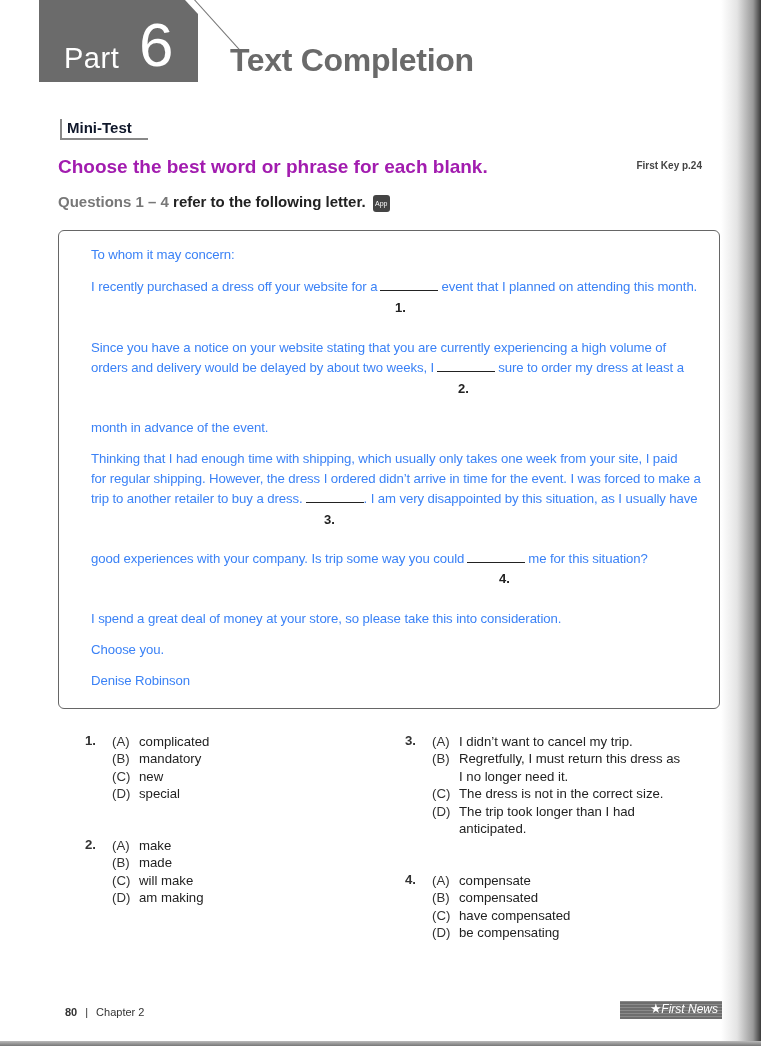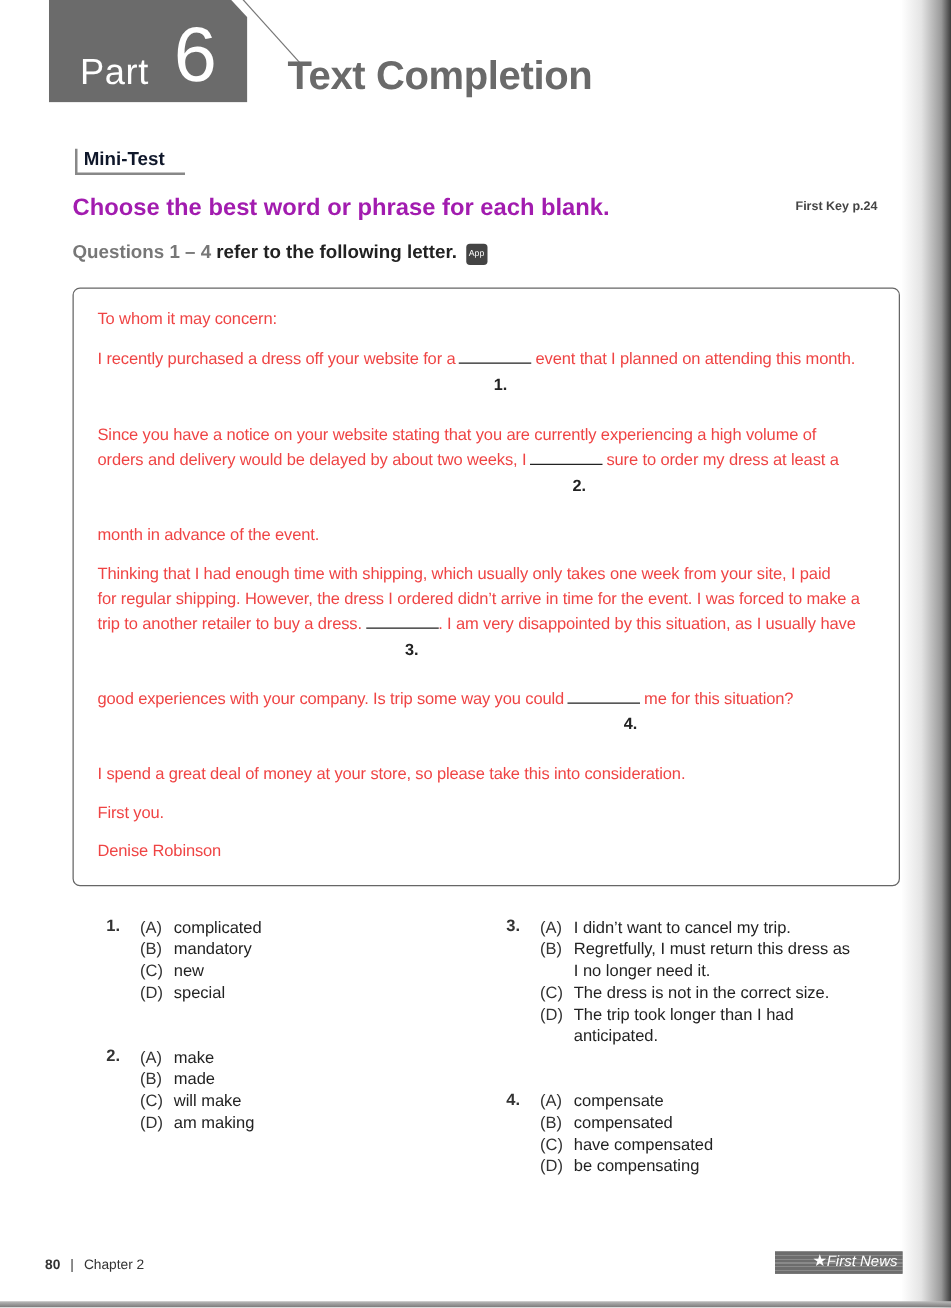--- a/index.html
+++ b/index.html
@@ -25,32 +25,32 @@
   .instruction { position: absolute; left: 58px; top: 156px; font-size: 19px; font-weight: bold; color: #a21caf; }
   .answer-key { position: absolute; right: 59px; top: 160px; font-size: 10px; font-weight: bold; color: #444; }
 
   .questions-ref { position: absolute; left: 58px; top: 193px; font-size: 15px; font-weight: bold; color: #222; }
   .questions-ref .gray { color: #777; }
   .app-badge { display: inline-block; width: 17px; height: 17px; background: #444; color: #fff; font-size: 7px;
     border-radius: 3px; text-align: center; line-height: 17px; vertical-align: 1px; margin-left: 3px; font-weight: normal; }
 
   .letter-box { position: absolute; left: 58px; top: 230px; width: 662px; height: 479px;
     border: 1.5px solid #666; border-radius: 6px; }
-  .letter-box .line { position: absolute; left: 19px; font-size: 13.2px; color: #ef4444; white-space: nowrap; letter-spacing: -0.1px; }
+  .letter-box .line { position: absolute; left: 32px; font-size: 13.2px; color: #3b82f6; white-space: nowrap; letter-spacing: -0.1px; }
   .blank { display: inline-block; width: 58px; border-bottom: 1px solid #222; height: 10px; margin: 0 3px; }
   .blank-num { position: absolute; font-size: 13px; font-weight: bold; color: #222; }
 
   .q { position: absolute; font-size: 13.2px; color: #222; }
   .q .qnum { position: absolute; left: 0; top: 0; font-weight: bold; color: #333; }
   .q .opt { position: relative; padding-left: 27px; line-height: 17.4px; }
   .q .opt .letter { position: absolute; left: 0; top: 0; color: #333; }
   .q .opts { margin-left: 27px; }
 
   .footer-page { position: absolute; left: 36px; top: 1006px; font-size: 11px; color: #333; }
-  .footer-page b { font-weight: bold; }
+  .footer-page b { font-weight: bold; margin-left: 29px; }
   .footer-page .sep { margin: 0 8px; }
   .logo { position: absolute; left: 620px; top: 1001px; width: 102px; height: 18px; background: #777;
     background-image: repeating-linear-gradient(to bottom, #8a8a8a 0 1px, #6d6d6d 1px 3px); }
   .logo-text { position: absolute; right: 4px; top: 1px; color: #fff; font-family: Liberation Sans, sans-serif;
     font-style: italic; font-size: 12px; }
   .logo-star { position: absolute; left: 30px; top: 0px; color: #fff; font-size: 13px; }
 </style>
 </head>
 <body>
 
@@ -94,21 +94,21 @@
   </div>
   <div class="line" style="top:240px">for regular shipping. However, the dress I ordered didn’t arrive in time for the event. I was forced to make a</div>
   <div class="blank-num" style="left:265px; top:281px">3.</div>
 
   <div class="line" style="top:320px">
     <span>good experiences with your company. Is trip some way you could</span><span class="blank"></span><span>me for this situation?</span>
   </div>
   <div class="blank-num" style="left:440px; top:340px">4.</div>
 
   <div class="line" style="top:380px">I spend a great deal of money at your store, so please take this into consideration.</div>
-  <div class="line" style="top:411px">First you.</div>
+  <div class="line" style="top:411px">Choose you.</div>
   <div class="line" style="top:442px">Denise Robinson</div>
 </div>
 
 <div class="q" style="left:85px; top:733px; width:240px">
   <span class="qnum">1.</span>
   <div class="opts">
     <div class="opt"><span class="letter">(A)</span><span>complicated</span></div>
     <div class="opt"><span class="letter">(B)</span><span>mandatory</span></div>
     <div class="opt"><span class="letter">(C)</span><span>new</span></div>
     <div class="opt"><span class="letter">(D)</span><span>special</span></div>

